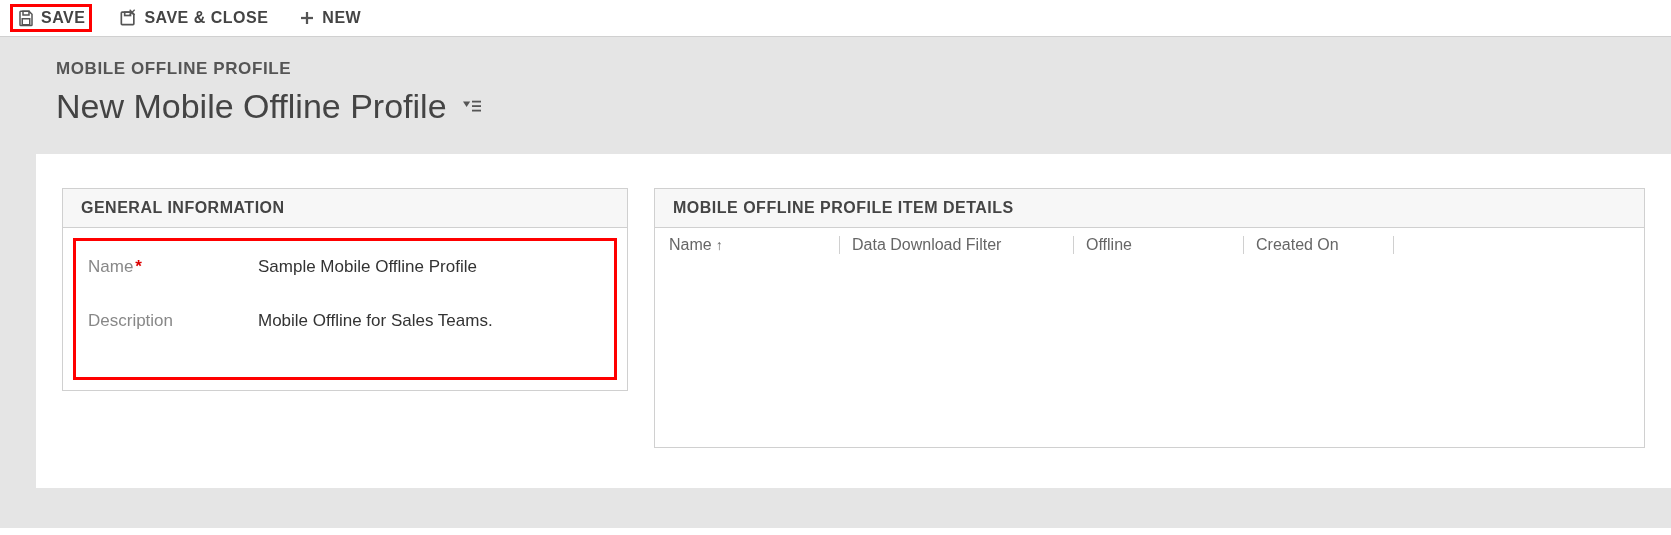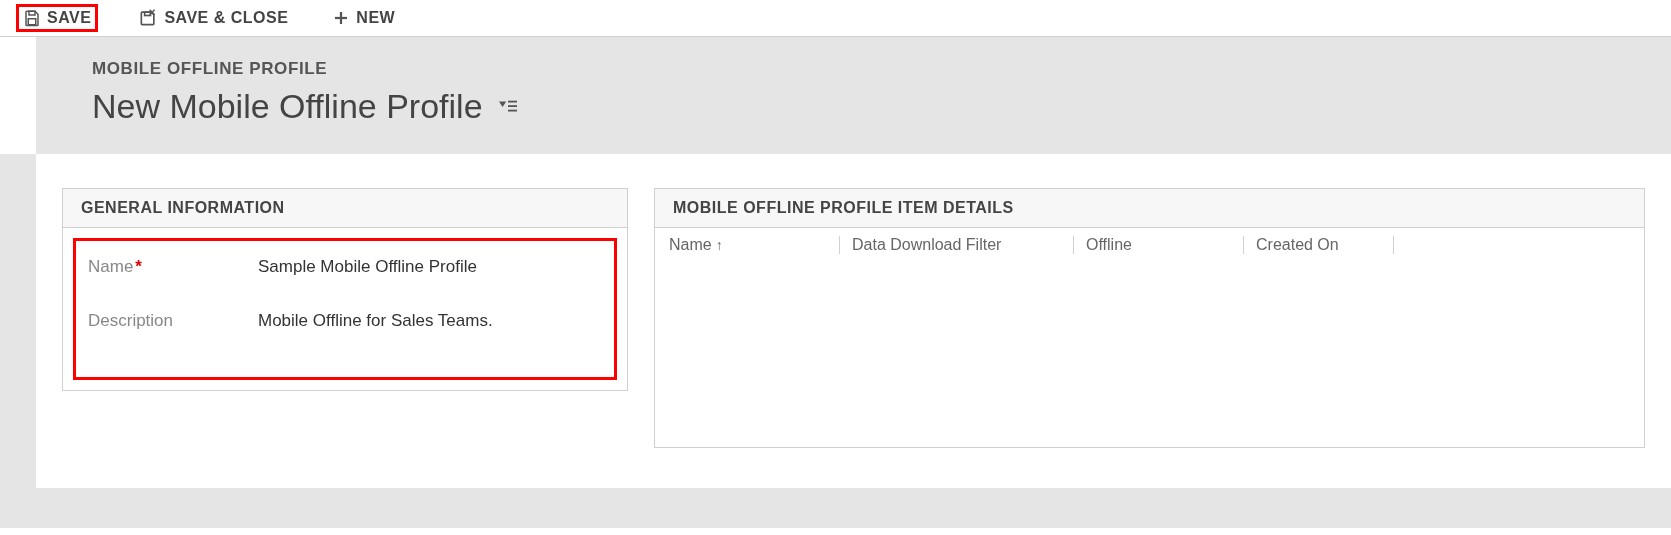--- a/index.html
+++ b/index.html
@@ -20,22 +20,22 @@
     padding: 0;
     width: 1671px;
     background: var(--bg-white);
     color: var(--txt-dark);
   }
 
   
   .toolbar {
     display: flex;
     align-items: center;
-    gap: 36px;
-    padding: 4px 16px;
+    gap: 22px;
+    padding: 4px 10px;
     border-bottom: 1px solid var(--border-grey);
     background: var(--bg-white);
   }
   .tb-btn {
     display: flex;
     align-items: center;
     gap: 6px;
     padding: 2px 4px;
     font-size: 16px;
     font-weight: 600;
@@ -46,21 +46,20 @@
   }
   .tb-icon svg { display: block; }
   .highlight-box {
     border: 3px solid var(--highlight-red);
   }
 
   
   .header-area {
     background: var(--bg-shell);
     padding: 22px 0 0 56px;
-    margin-left: 36px;
   }
   .breadcrumb {
     font-size: 17px;
     font-weight: 600;
     letter-spacing: 0.6px;
     color: #555;
   }
   .page-title-row {
     display: flex;
     align-items: center;

